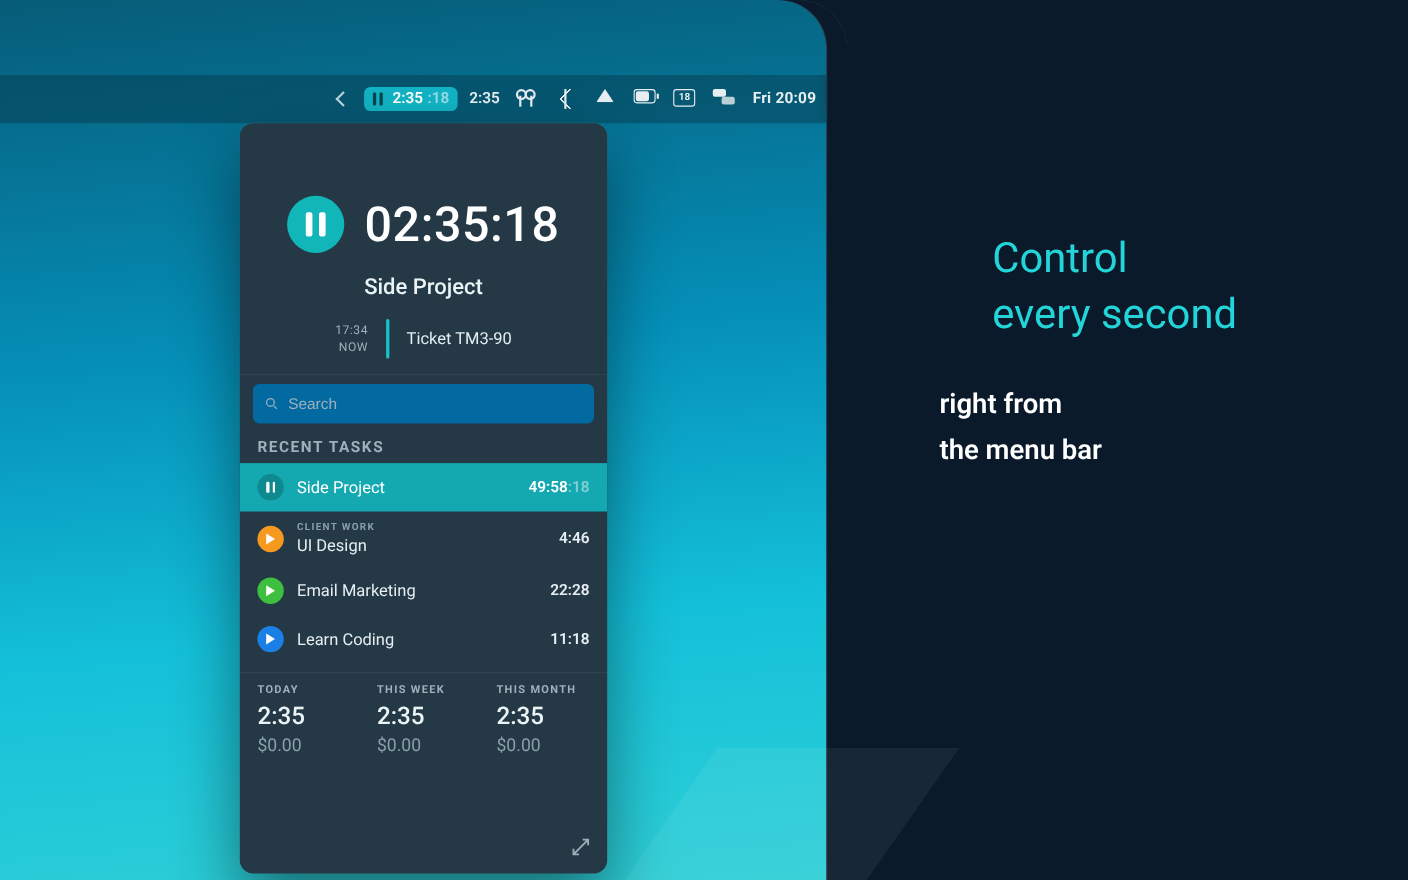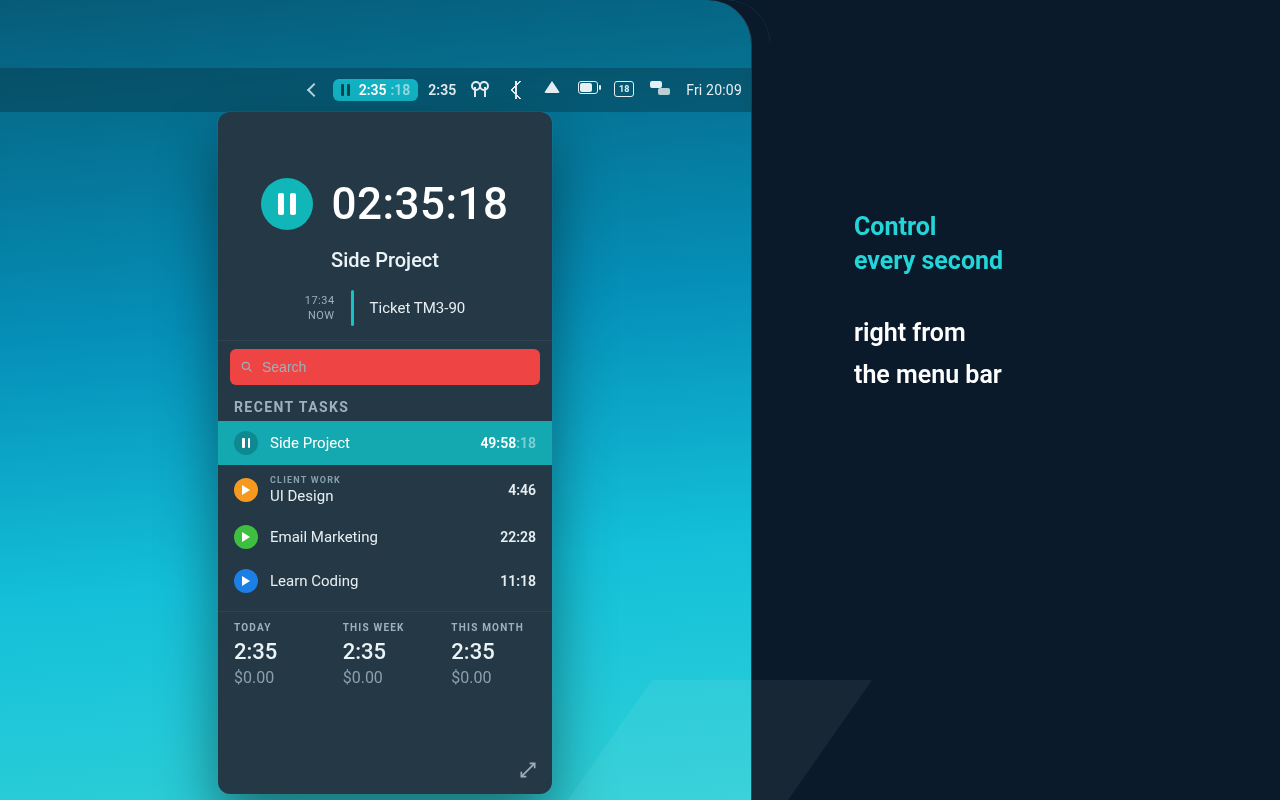--- a/index.html
+++ b/index.html
@@ -37,21 +37,21 @@
   .mb-plain{ font-weight:600;}
   .mb-iconset{ display:flex; align-items:center; gap:16px; }
   .mb-icon{ width:20px; height:18px; display:flex; align-items:flex-start; justify-content:center; color:#e6eef2;}
   .mb-batt{ width:26px; height:13px; border:1.5px solid #e6eef2; border-radius:3px; position:relative;}
   .mb-batt::after{ content:""; position:absolute; right:-4px; top:3px; width:2px; height:5px; background:#e6eef2; border-radius:1px;}
   .mb-batt .fill{ position:absolute; left:1px; top:1px; bottom:1px; width:65%; background:#e6eef2; border-radius:2px;}
   .mb-cal{ width:20px; height:16px; border:1.5px solid #e6eef2; border-radius:3px; display:flex; align-items:center; justify-content:center; font-size:9px; font-weight:700;}
   .mb-cc{ position:relative; width:20px; height:14px;}
   .mb-cc::before{ content:""; position:absolute; left:0; top:0; width:12px; height:7px; background:#e6eef2; border-radius:2px;}
   .mb-cc::after{ content:""; position:absolute; right:0; bottom:0; width:12px; height:7px; background:#e6eef2; border-radius:2px; opacity:.8;}
-  .mb-clock{ font-weight:400; letter-spacing:.2px;text-align:right;}
+  .mb-clock{ font-weight:700; letter-spacing:.2px;text-align:right;}
   .wifi-arcs{ width:0;height:0;border-left:8px solid transparent;border-right:8px solid transparent;border-bottom:12px solid #e6eef2; border-radius:2px;}
   .bt{ position:relative; width:10px; height:18px;}
   .bt::before{content:"";position:absolute;top:0;left:4px;width:2px;height:18px;background:#e6eef2;}
   .bt::after{content:"";position:absolute;top:0;left:0;width:10px;height:18px;
     background:
       linear-gradient(135deg, transparent 45%, #e6eef2 45%, #e6eef2 55%, transparent 55%) top/100% 50% no-repeat,
       linear-gradient(45deg,  transparent 45%, #e6eef2 45%, #e6eef2 55%, transparent 55%) bottom/100% 50% no-repeat;}
   .airpods{position:relative;width:18px;height:16px;}
   .airpods::before,.airpods::after{content:"";position:absolute;top:0;width:6px;height:6px;border:2px solid #e6eef2;border-radius:50%;}
   .airpods::before{left:0;} .airpods::after{right:0;}
@@ -70,21 +70,21 @@
   .big-pause{ width:52px; height:52px; border-radius:50%; background:#11b6b9; display:flex; align-items:center; justify-content:center; gap:6px; cursor:pointer;}
   .big-pause span{ width:6px; height:22px; background:#fff; border-radius:2px;}
   .big-time{ font-size:44px; font-weight:500; letter-spacing:.5px; color:#fff;}
   .proj-name{ margin-top:18px; font-size:20px; font-weight:500; color:#eaf4f7;}
   .ticket-row{ margin-top:18px; display:flex; align-items:center; justify-content:center; gap:16px;}
   .ticket-times{ text-align:right; font-size:11px; color:#9cb1bb; line-height:15px; letter-spacing:.5px;}
   .ticket-divider{ width:3px; height:36px; background:#17c3c6; border-radius:2px;}
   .ticket-name{ font-size:15px; color:#e6eef2;}
 
   .search-wrap{ padding: 8px 12px;}
-  .search{ background:#ef4444; border-radius:6px; height:36px; display:flex; align-items:center; padding:0 10px; gap:8px;}
+  .search{ background:#0369a1; border-radius:6px; height:36px; display:flex; align-items:center; padding:0 10px; gap:8px;}
   .search svg{ width:14px; height:14px; fill:none; stroke:#9cb1bb; stroke-width:2;}
   .search input{ flex:1; background:transparent; border:0; outline:0; color:#e6eef2; font-size:14px;}
   .search input::placeholder{ color:#9cb1bb;}
 
   .section-label{ padding: 6px 16px 6px; font-size:14px; letter-spacing:1.4px; color:#9cb1bb; font-weight:700;}
   .task-list{ display:flex; flex-direction:column;}
   .task{ display:flex; align-items:center; gap:12px; padding:10px 16px; cursor:pointer;}
   .task.active{ background:#14a8b1;}
   .task .pcircle{ width:24px; height:24px; border-radius:50%; display:flex; align-items:center; justify-content:center; flex-shrink:0;}
   .task.active .pcircle{ background:#0f8990;}
@@ -103,21 +103,21 @@
   .sum-col{ flex:1;}
   .sum-label{ font-size:10px; letter-spacing:1.2px; color:#9cb1bb; font-weight:700; margin-bottom:6px;}
   .sum-time{ font-size:22px; font-weight:500; color:#eaf4f7;}
   .sum-cost{ font-size:16px; color:#8aa0aa; margin-top:4px;}
 
   .expand{ position:absolute; right:14px; bottom:14px; width:20px; height:20px; opacity:.7; cursor:pointer;}
   .expand svg{ width:20px;height:20px; stroke:#cfe2ea; stroke-width:2; fill:none;}
 
   
   .promo{ position:absolute; left:854px; top:210px; width:380px;}
-  .promo h1{ color:#23d5d8; font-size:25px; font-weight:700; line-height:1.35; margin-bottom:34px;}
+  .promo h1{ color:#23d5d8; font-size:38px; font-weight:400; line-height:1.35; margin-bottom:34px;margin-left:48px;}
   .promo p{ color:#ffffff; font-size:25px; font-weight:600; line-height:1.7;}
 </style>
 </head>
 <body>
 
 <div class="device">
 
   <div class="menubar">
     <div class="mb-left">
       <div class="mb-chev"></div>

